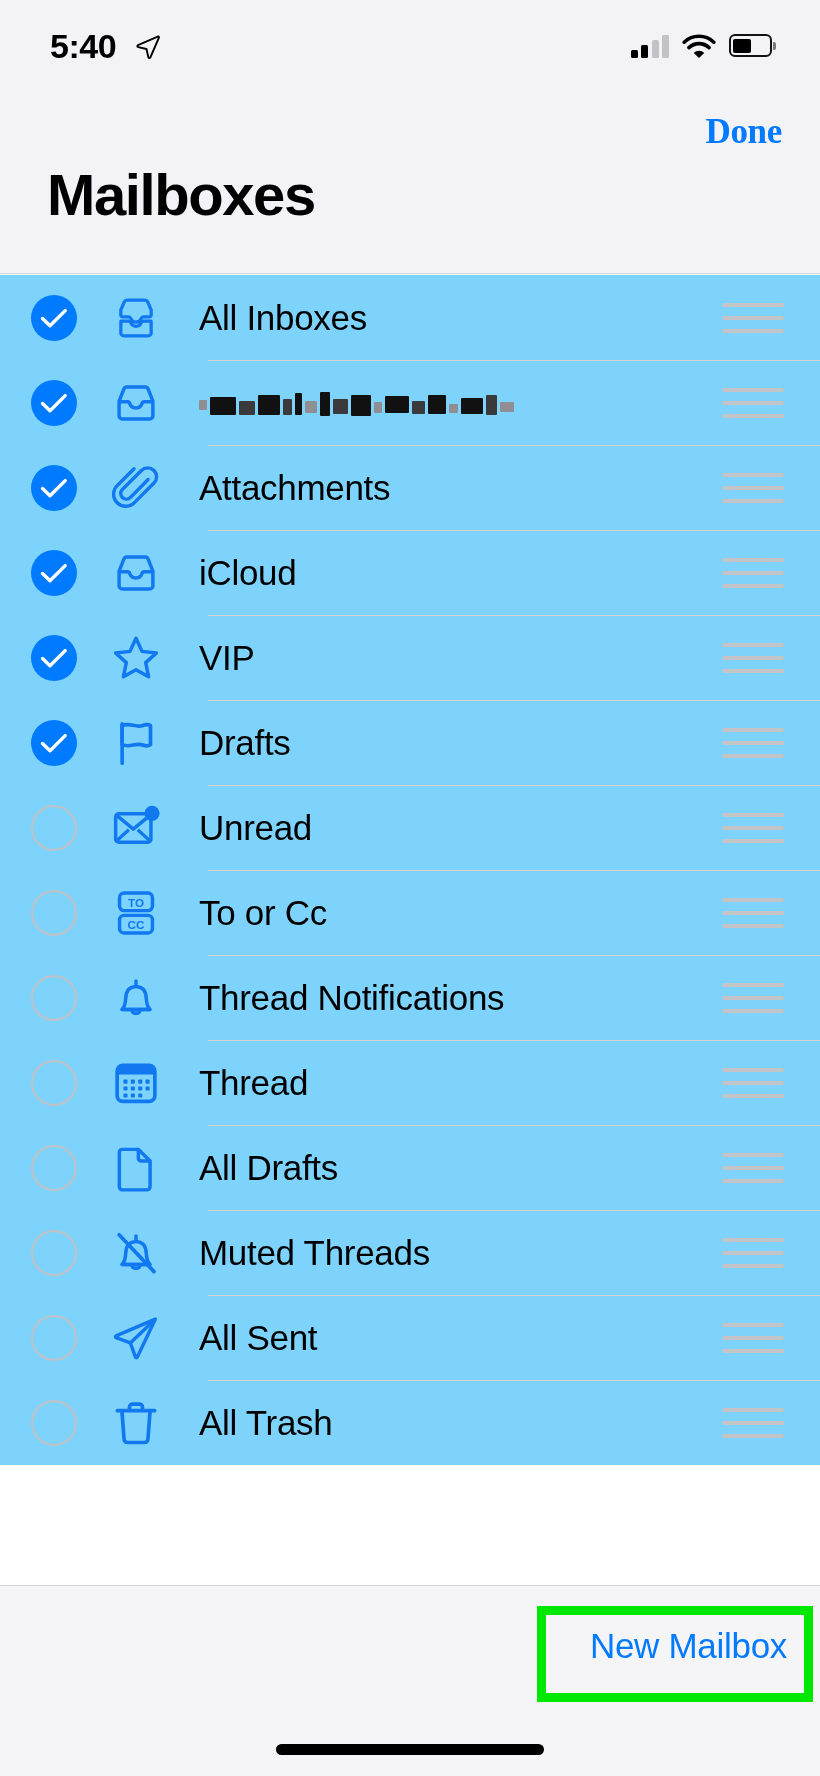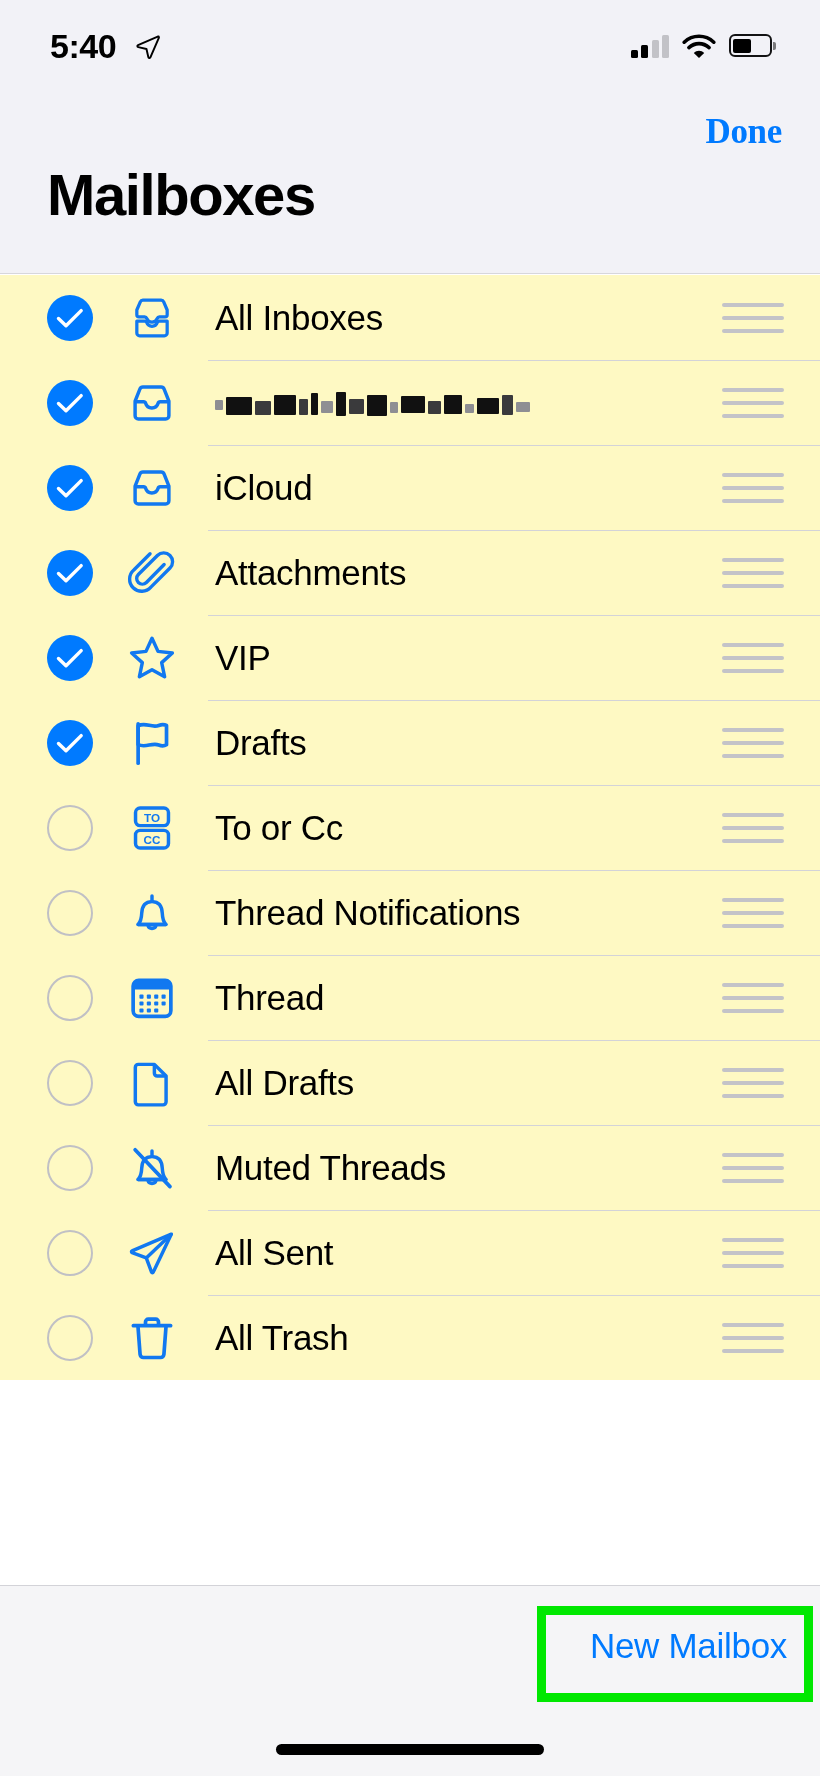--- a/index.html
+++ b/index.html
@@ -83,23 +83,22 @@
   #mailbox-list {
     position: absolute; top: 275px; left: 0;
     width: 820px; height: 1310px;
     background: #ffffff;
     overflow: hidden;
   }
   .row {
     position: relative;
     height: 85px;
     display: flex; align-items: center;
-    background: #fef9c3;
+    background: #7dd3fc;
     box-sizing: border-box;
-    padding-left: 16px;
   }
   .row + .row::before {
     content: ""; position: absolute; left: 208px; right: 0; top: 0;
     height: 1px; background: #d3d3d8;
   }
   .sel-toggle {
     width: 46px; height: 46px; margin-left: 31px;
     border-radius: 50%; flex: 0 0 auto;
     box-sizing: border-box; position: relative; cursor: pointer;
   }
@@ -262,57 +261,57 @@
         </div>
       </div>
       <div class="row">
         <div class="sel-toggle on">
           <svg width="28" height="25" viewBox="0 0 28 25">
             <path d="M2.5 12.5 10 19.8 25.2 4.6" fill="none" stroke="#fff" stroke-width="3.4" stroke-linecap="round" stroke-linejoin="round"></path>
           </svg>
         </div>
         <div class="row-icon">
           <svg viewBox="0 0 24 24" width="52" height="52">
+            <path d="M17.6 8.1 9.4 16.4a2.6 2.6 0 0 1-3.7-3.7l8.8-8.8a4.1 4.1 0 0 1 5.8 5.8l-8.8 8.8a5.6 5.6 0 1 1-7.9-7.9l7.5-7.5" fill="none" stroke="#1178f0" stroke-width="1.55" stroke-linecap="round" stroke-linejoin="round"></path>
+          </svg>
+        </div>
+        <div class="row-label">Attachments</div>
+        <div class="drag-handle">
+          <span></span>
+          <span></span>
+          <span></span>
+        </div>
+      </div>
+      <div class="row">
+        <div class="sel-toggle on">
+          <svg width="28" height="25" viewBox="0 0 28 25">
+            <path d="M2.5 12.5 10 19.8 25.2 4.6" fill="none" stroke="#fff" stroke-width="3.4" stroke-linecap="round" stroke-linejoin="round"></path>
+          </svg>
+        </div>
+        <div class="row-icon">
+          <svg viewBox="0 0 24 24" width="52" height="52">
             <path d="M4.2 11.1 6.4 5.6a1.5 1.5 0 0 1 1.4-.95h8.4a1.5 1.5 0 0 1 1.4.95l2.2 5.5v6.8a1.5 1.5 0 0 1-1.5 1.5H5.7a1.5 1.5 0 0 1-1.5-1.5z" fill="none" stroke="#1178f0" stroke-width="1.6" stroke-linejoin="round"></path>
             <path d="M4.2 11.4h3.9a1 1 0 0 1 .96.72 3 3 0 0 0 5.76 0 1 1 0 0 1 .96-.72h4.02" fill="none" stroke="#1178f0" stroke-width="1.6" stroke-linejoin="round"></path>
           </svg>
         </div>
         <div class="row-label">iCloud</div>
         <div class="drag-handle">
           <span></span>
           <span></span>
           <span></span>
         </div>
       </div>
       <div class="row">
         <div class="sel-toggle on">
           <svg width="28" height="25" viewBox="0 0 28 25">
             <path d="M2.5 12.5 10 19.8 25.2 4.6" fill="none" stroke="#fff" stroke-width="3.4" stroke-linecap="round" stroke-linejoin="round"></path>
           </svg>
         </div>
         <div class="row-icon">
           <svg viewBox="0 0 24 24" width="52" height="52">
-            <path d="M17.6 8.1 9.4 16.4a2.6 2.6 0 0 1-3.7-3.7l8.8-8.8a4.1 4.1 0 0 1 5.8 5.8l-8.8 8.8a5.6 5.6 0 1 1-7.9-7.9l7.5-7.5" fill="none" stroke="#1178f0" stroke-width="1.55" stroke-linecap="round" stroke-linejoin="round"></path>
-          </svg>
-        </div>
-        <div class="row-label">Attachments</div>
-        <div class="drag-handle">
-          <span></span>
-          <span></span>
-          <span></span>
-        </div>
-      </div>
-      <div class="row">
-        <div class="sel-toggle on">
-          <svg width="28" height="25" viewBox="0 0 28 25">
-            <path d="M2.5 12.5 10 19.8 25.2 4.6" fill="none" stroke="#fff" stroke-width="3.4" stroke-linecap="round" stroke-linejoin="round"></path>
-          </svg>
-        </div>
-        <div class="row-icon">
-          <svg viewBox="0 0 24 24" width="52" height="52">
             <path d="M12 2.9l2.78 6.05 6.62.72-4.93 4.47 1.36 6.52L12 17.4l-5.83 3.26 1.36-6.52L2.6 9.67l6.62-.72z" fill="none" stroke="#1178f0" stroke-width="1.6" stroke-linejoin="round"></path>
           </svg>
         </div>
         <div class="row-label">VIP</div>
         <div class="drag-handle">
           <span></span>
           <span></span>
           <span></span>
         </div>
       </div>
@@ -322,20 +321,37 @@
             <path d="M2.5 12.5 10 19.8 25.2 4.6" fill="none" stroke="#fff" stroke-width="3.4" stroke-linecap="round" stroke-linejoin="round"></path>
           </svg>
         </div>
         <div class="row-icon">
           <svg viewBox="0 0 24 24" width="52" height="52">
             <path d="M5.6 3.1v18.2" fill="none" stroke="#1178f0" stroke-width="1.7" stroke-linecap="round"></path>
             <path d="M5.6 4.1c3.4-1.9 6.2 1.1 9.5-.2 1.5-.6 2.6-.5 3.6 0v8.9c-1 .6-2.1.7-3.6.1-3.3-1.3-6.1 1.7-9.5-.2z" fill="none" stroke="#1178f0" stroke-width="1.7" stroke-linejoin="round"></path>
           </svg>
         </div>
         <div class="row-label">Drafts</div>
+        <div class="drag-handle">
+          <span></span>
+          <span></span>
+          <span></span>
+        </div>
+      </div>
+      <div class="row">
+        <div class="sel-toggle off"></div>
+        <div class="row-icon">
+          <svg viewBox="0 0 24 24" width="52" height="52">
+            <rect x="2.6" y="5.4" width="16.3" height="13.2" rx="1.5" fill="none" stroke="#1178f0" stroke-width="1.6"></rect>
+            <path d="M3.1 6.2l7.65 6.3 7.65-6.3" fill="none" stroke="#1178f0" stroke-width="1.6" stroke-linejoin="round"></path>
+            <path d="M3.1 17.9l5.6-5.1M18.4 17.9l-5.6-5.1" fill="none" stroke="#1178f0" stroke-width="1.5"></path>
+            <circle cx="19.4" cy="5.2" r="3.5" fill="#1178f0"></circle>
+          </svg>
+        </div>
+        <div class="row-label">Unread</div>
         <div class="drag-handle">
           <span></span>
           <span></span>
           <span></span>
         </div>
       </div>
       <div class="row">
         <div class="sel-toggle off"></div>
         <div class="row-icon">
           <svg viewBox="0 0 24 24" width="52" height="52">

